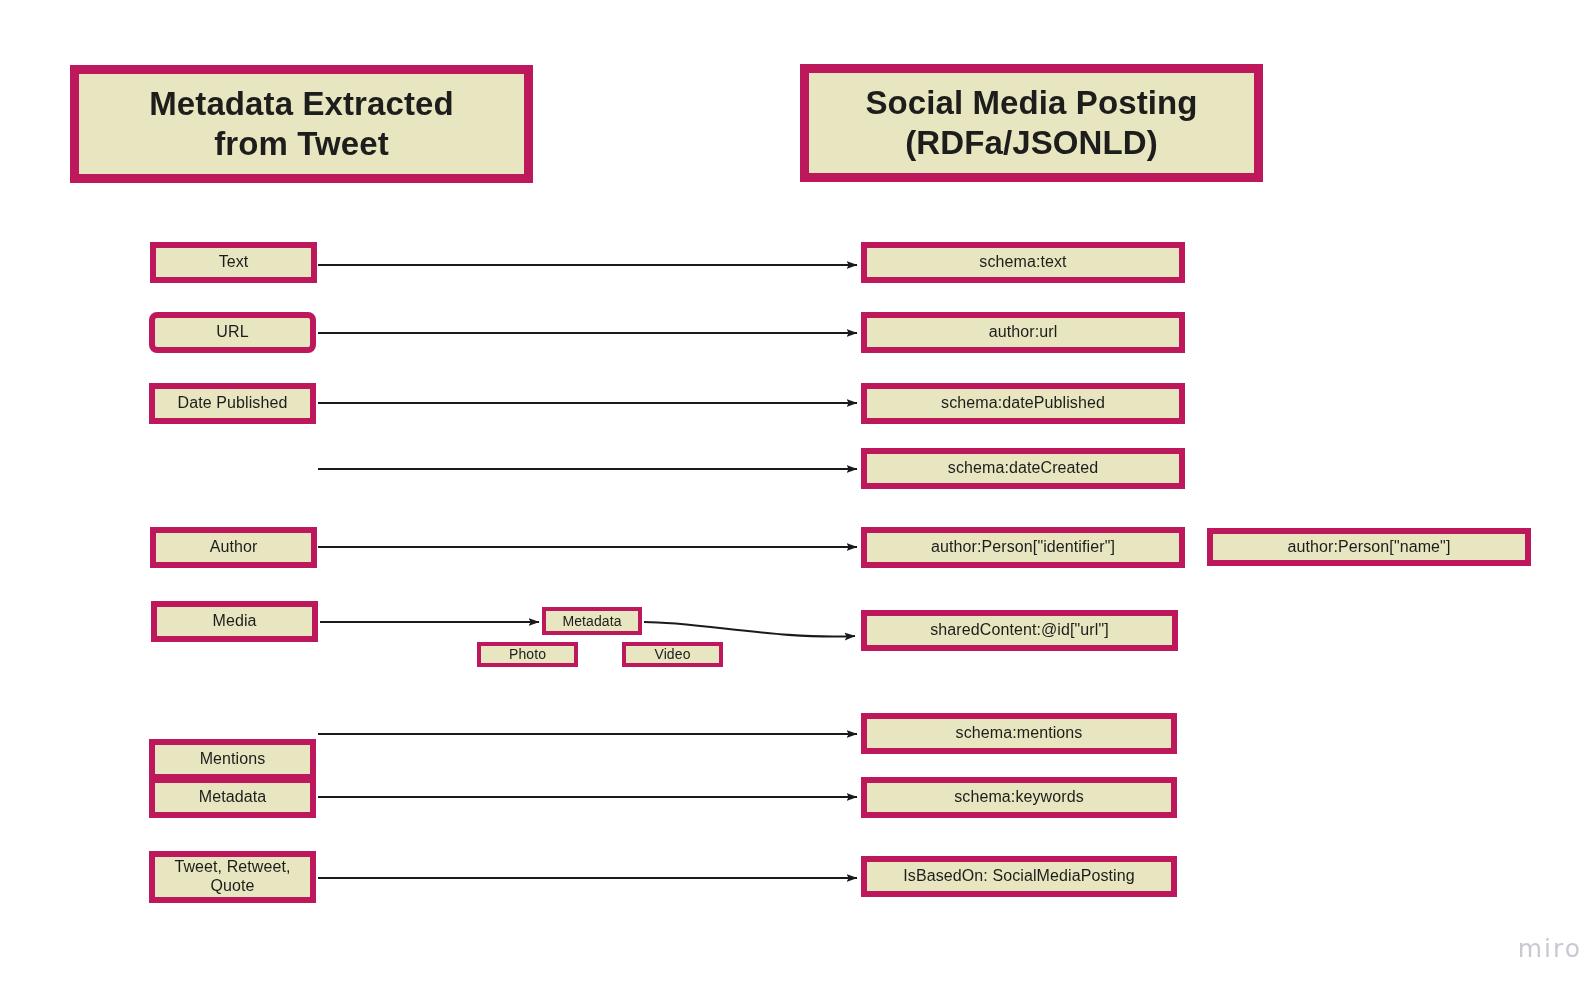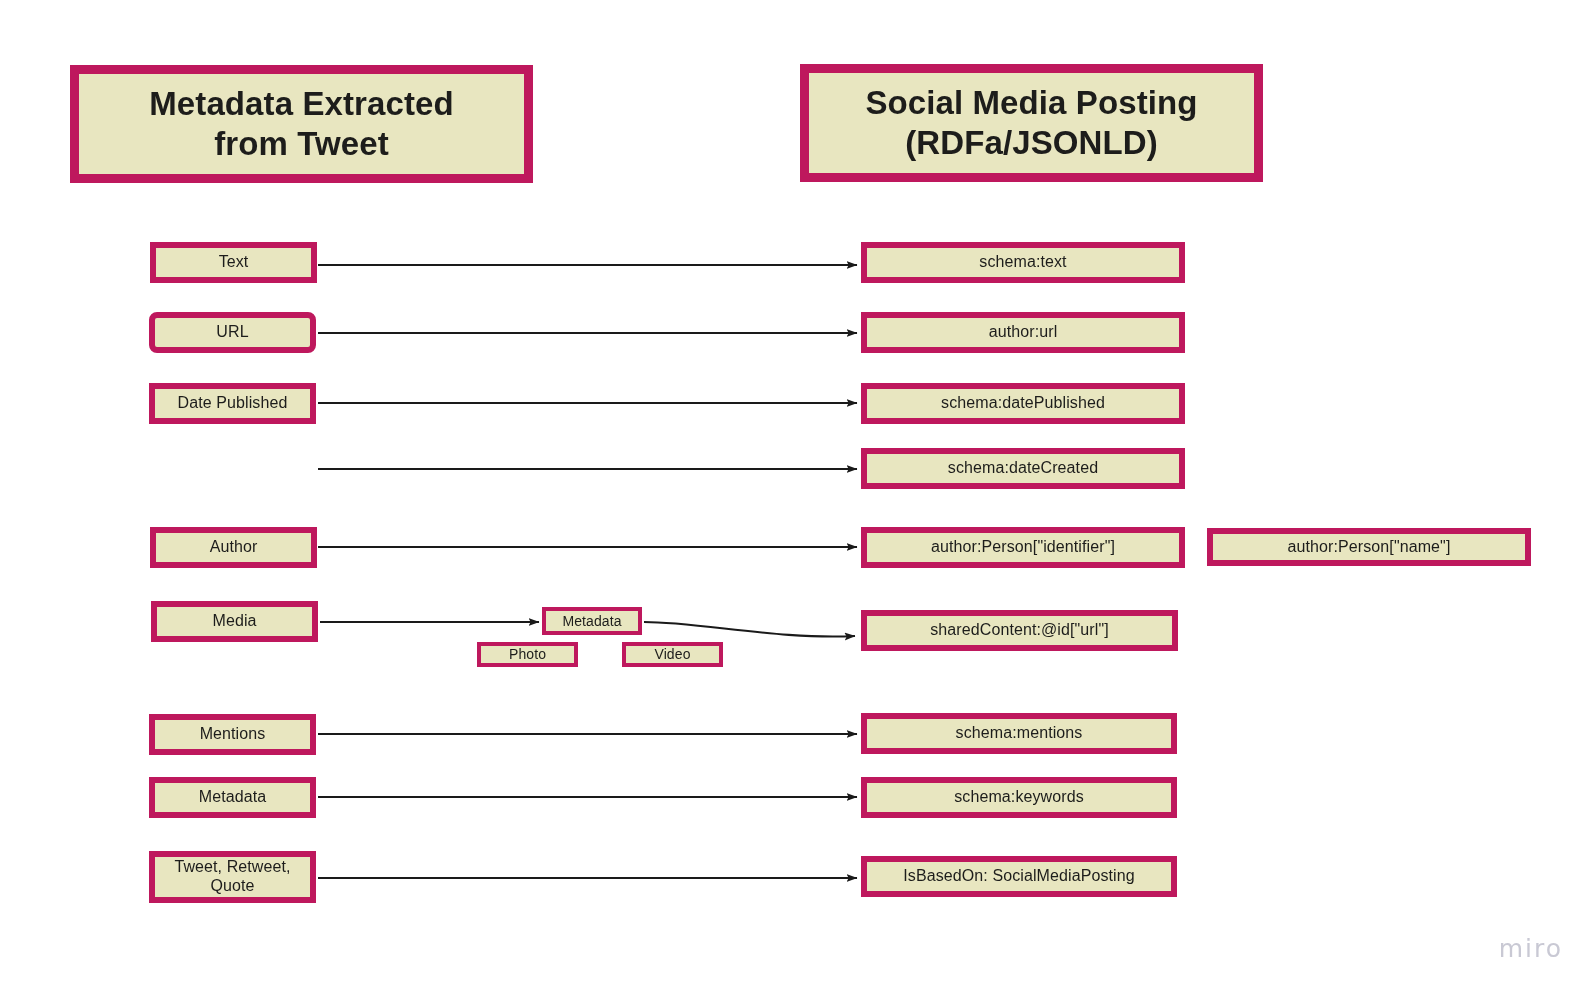--- a/index.html
+++ b/index.html
@@ -55,21 +55,21 @@
     position: absolute;
     left: 0;
     top: 0;
     width: 1591px;
     height: 981px;
     pointer-events: none;
   }
   
   #watermark {
     position: absolute;
-    right: 28px;
+    right: 9px;
     bottom: 18px;
     font-size: 25px;
     letter-spacing: 2px;
     color: #c9c9d4;
     font-family: "DejaVu Sans", sans-serif;
     font-weight: 500;
     user-select: none;
   }
 </style>
 </head>
@@ -126,21 +126,21 @@
 
 
   <div class="node item" style="left:150px; top:527px; width:167px; height:41px;">
     <span class="label">Author</span>
   </div>
 
   <div class="node item" style="left:151px; top:601px; width:167px; height:41px;">
     <span class="label">Media</span>
   </div>
 
-  <div class="node item" style="left:149px; top:714px; width:167px; height:41px;">
+  <div class="node item" style="left:149px; top:739px; width:167px; height:41px;">
     <span class="label">Mentions</span>
   </div>
 
   <div class="node item" style="left:149px; top:777px; width:167px; height:41px;">
     <span class="label">Metadata</span>
   </div>
 
   <div class="node item" style="left:149px; top:851px; width:167px; height:52px;">
     <span class="label">Tweet, Retweet, Quote</span>
   </div>

